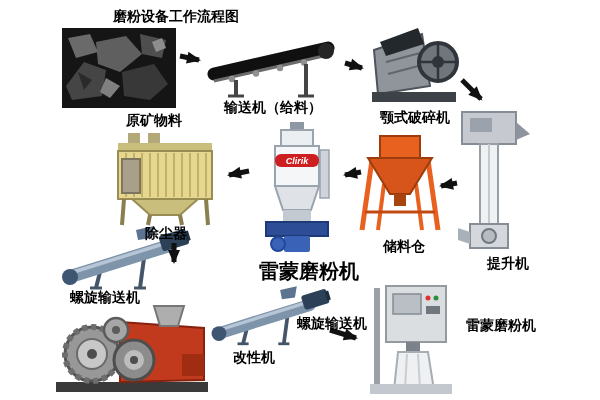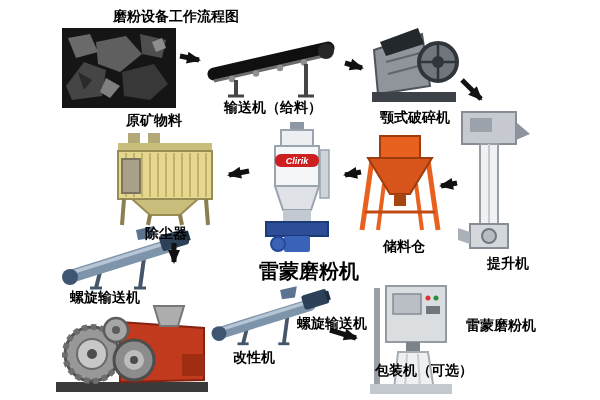--- a/index.html
+++ b/index.html
@@ -203,16 +203,15 @@
   <div class="node-label" style="left:126px;top:113px">原矿物料</div>
   <div class="node-label" style="left:380px;top:110px">颚式破碎机</div>
   <div class="node-label" style="left:224px;top:100px">输送机（给料）</div>
   <div class="node-label" style="left:487px;top:256px">提升机</div>
   <div class="node-label" style="left:383px;top:239px">储料仓</div>
   <div class="node-label mill-label" style="left:259px;top:260px">雷蒙磨粉机</div>
   <div class="node-label" style="left:145px;top:226px">除尘器</div>
   <div class="node-label" style="left:70px;top:290px">螺旋输送机</div>
   <div class="node-label" style="left:233px;top:350px">改性机</div>
   <div class="node-label" style="left:297px;top:316px">螺旋输送机</div>
-  <div class="node-label" style="left:375px;top:363px">包装机（可选）</div>
   <div class="node-label" style="left:466px;top:318px">雷蒙磨粉机</div>
 
 </div>
 
 </body></html>

